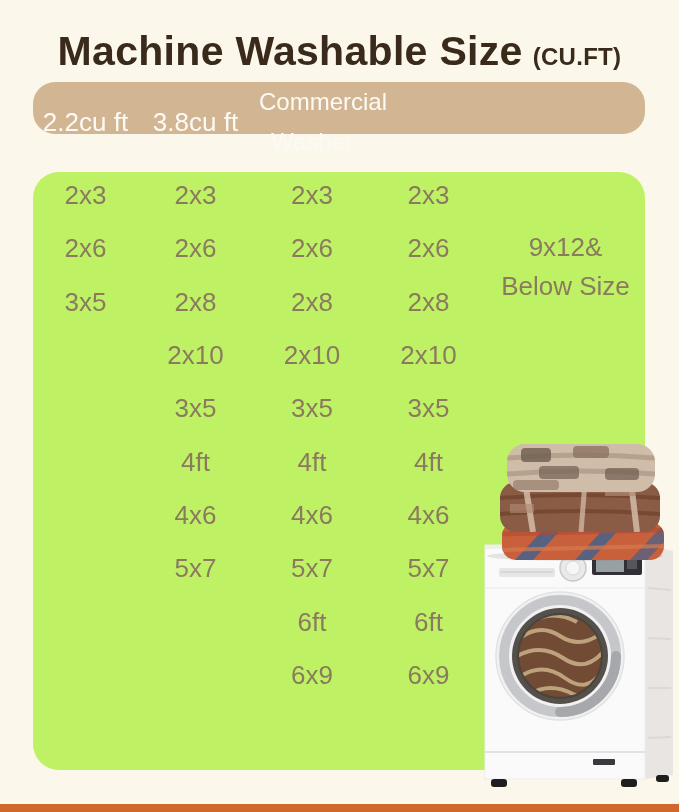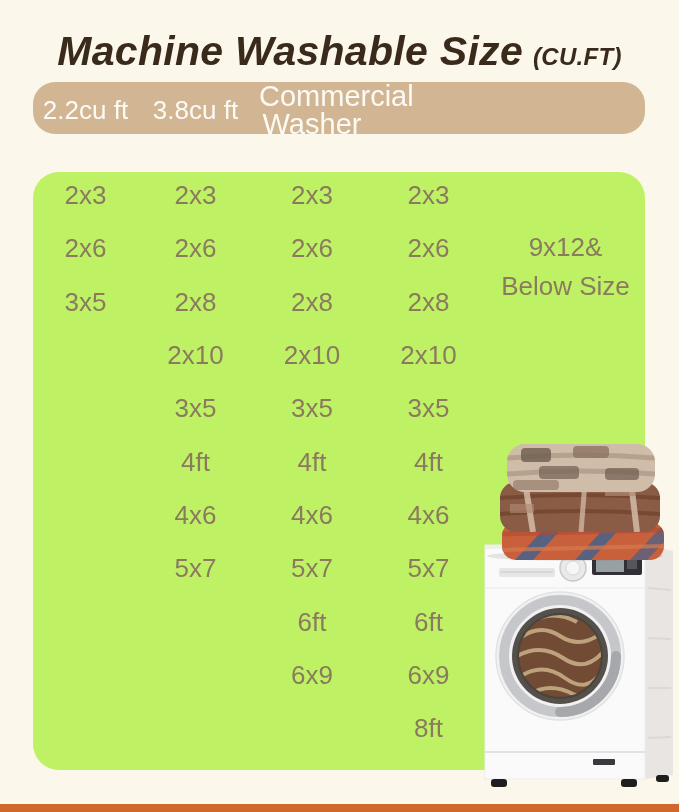--- a/index.html
+++ b/index.html
@@ -3,33 +3,33 @@
 <meta charset="utf-8">
 <style>
   html,body { margin:0; padding:0; background:#FCF7EB; }
   .page {
     position:relative; width:679px; height:812px;
     background:#FCF7EB; overflow:hidden;
     font-family:"Liberation Sans", sans-serif;
   }
   .title-row {
     position:absolute; top:2px; left:0; width:100%;
-    display:flex; justify-content:center; align-items:baseline; gap:10px;font-style:italic;
+    display:flex; justify-content:center; align-items:baseline; gap:10px;
   }
   .title-main { font-size:41px; font-weight:700; color:#3A2A1B; letter-spacing:0.3px; }
   .title-suffix { font-size:24px; font-weight:700; color:#3A2A1B; letter-spacing:0.3px;margin-top:41px; }
 
   .header-bar {
     position:absolute; left:33px; top:82px; width:612px; height:52px;
     background:#D2B693; border-radius:22px;
     display:grid; grid-template-columns:105px 115px 118px 115px 159px;
     align-items:center;
   }
   .hcell { text-align:center; color:#FCFAF5; font-size:26px; font-weight:400; }
-  .hcell.commercial { font-size:29px; line-height:28px; padding:0 6px; }
+  .hcell.commercial { font-size:24px; line-height:40px; padding:0 6px; }
 
   .panel {
     position:absolute; left:33px; top:172px; width:612px; height:598px;
     background:#bef264; border-radius:26px;
   }
   .size-grid {
     position:absolute; left:0; top:-3px; width:612px;
     display:grid; grid-template-columns:105px 115px 118px 115px 159px;
     grid-auto-rows:53.3px;
   }
@@ -89,21 +89,20 @@
         <div class="cell" style="grid-area: 1 / 4;">2x3</div>
         <div class="cell" style="grid-area: 2 / 4;">2x6</div>
         <div class="cell" style="grid-area: 3 / 4;">2x8</div>
         <div class="cell" style="grid-area: 4 / 4;">2x10</div>
         <div class="cell" style="grid-area: 5 / 4;">3x5</div>
         <div class="cell" style="grid-area: 6 / 4;">4ft</div>
         <div class="cell" style="grid-area: 7 / 4;">4x6</div>
         <div class="cell" style="grid-area: 8 / 4;">5x7</div>
         <div class="cell" style="grid-area: 9 / 4;">6ft</div>
         <div class="cell" style="grid-area: 10 / 4;">6x9</div>
-        <div class="cell" style="grid-area: 11 / 4;">8ft</div>
       </div>
     <div class="commercial-note">
       <span>9x12&amp;</span>
       <span>Below Size</span>
     </div>
   </div>
 
   <svg class="washer-wrap" viewBox="0 0 224 352">
     <defs>
       <clipPath id="clip-top-blanket">

